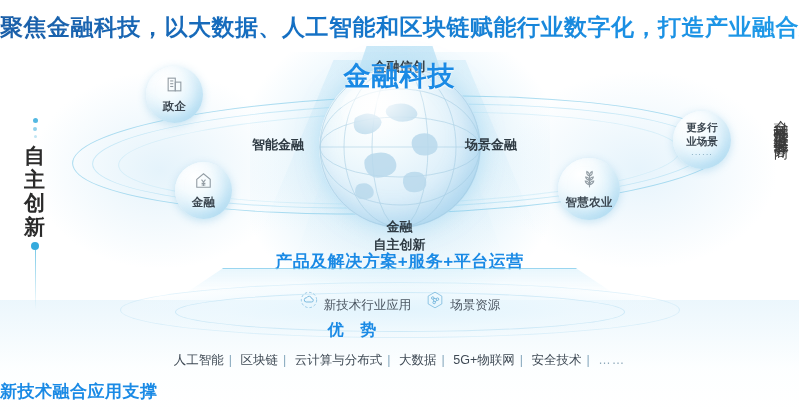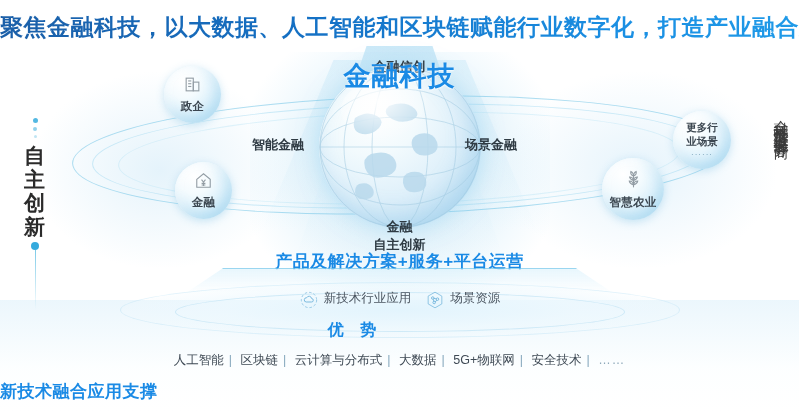--- a/index.html
+++ b/index.html
@@ -128,26 +128,26 @@
     position:absolute; border-radius:50%;
     background:radial-gradient(circle at 34% 26%, #ffffff 0%, #f4fbfe 30%, #ddf1fb 58%, #c8e8f8 82%, #bde2f5 100%);
     box-shadow:0 2px 8px rgba(140,200,230,.45), inset -4px -5px 12px rgba(130,195,230,.35),
                inset 3px 4px 10px rgba(255,255,255,.9);
     display:flex; flex-direction:column; align-items:center; justify-content:center;
     z-index:5;
   }
   .node .nicon{ opacity:.62; margin-bottom:1px; }
   .node .nlabel{ font-size:11.5px; font-weight:bold; color:#3b4650; white-space:nowrap; letter-spacing:.3px; }
 
-  .node-zhengqi{ left:164px; top:66px; width:57px; height:57px; }
+  .node-zhengqi{ left:146px; top:66px; width:57px; height:57px; }
   .node-zhizao { left:78px;  top:104px; width:56px; height:56px; }
   .node-jinrong{ left:175px; top:162px; width:57px; height:57px; }
   .node-yunying{ left:558px; top:66px;  width:57px; height:57px; }
   .node-more   { left:673px; top:111px; width:58px; height:58px; }
-  .node-nongye { left:558px; top:158px; width:62px; height:62px;margin-left:44px; }
+  .node-nongye { left:558px; top:158px; width:62px; height:62px; }
 
   .node-more .mline{ font-size:10.5px; font-weight:bold; color:#3b4650; line-height:1.25; text-align:right;}
   .node-more .mdots{ font-size:8px; color:#7fa5bb; letter-spacing:1px; margin-top:2px; }
 
   
   .mid-blue{
     position:absolute; left:0; width:799px; top:250px; text-align:center;
     font-size:17px; font-weight:bold; color:#1a8ae5; letter-spacing:.5px;
     text-shadow:0 1px 1px rgba(255,255,255,.8);
   }
@@ -171,21 +171,21 @@
   .disc2{
     position:absolute; left:50%; transform:translateX(-50%); top:292px;
     width:450px; height:40px; border-radius:50%;
     border:1px solid rgba(166,216,240,.45);
   }
 
   .chips{
     position:absolute; left:0; width:799px; top:290px;
     display:flex; justify-content:center; align-items:center; gap:14px;
   }
-  .chip{ display:flex; align-items:flex-start; gap:5px; }
+  .chip{ display:flex; align-items:flex-end; gap:5px; }
   .chip .cicon{ opacity:.72; }
   .chip .clabel{ font-size:12.5px; color:#4a5560; white-space:nowrap; }
 
   .youshi{
     position:absolute; left:0; width:710px; top:320px; text-align:center;
     font-size:16px; font-weight:bold; color:#1a8ae5; letter-spacing:6px;
   }
   .techs{
     position:absolute; left:0; width:799px; top:352px; text-align:center;
     font-size:12.5px; color:#3f4a55; white-space:nowrap;

